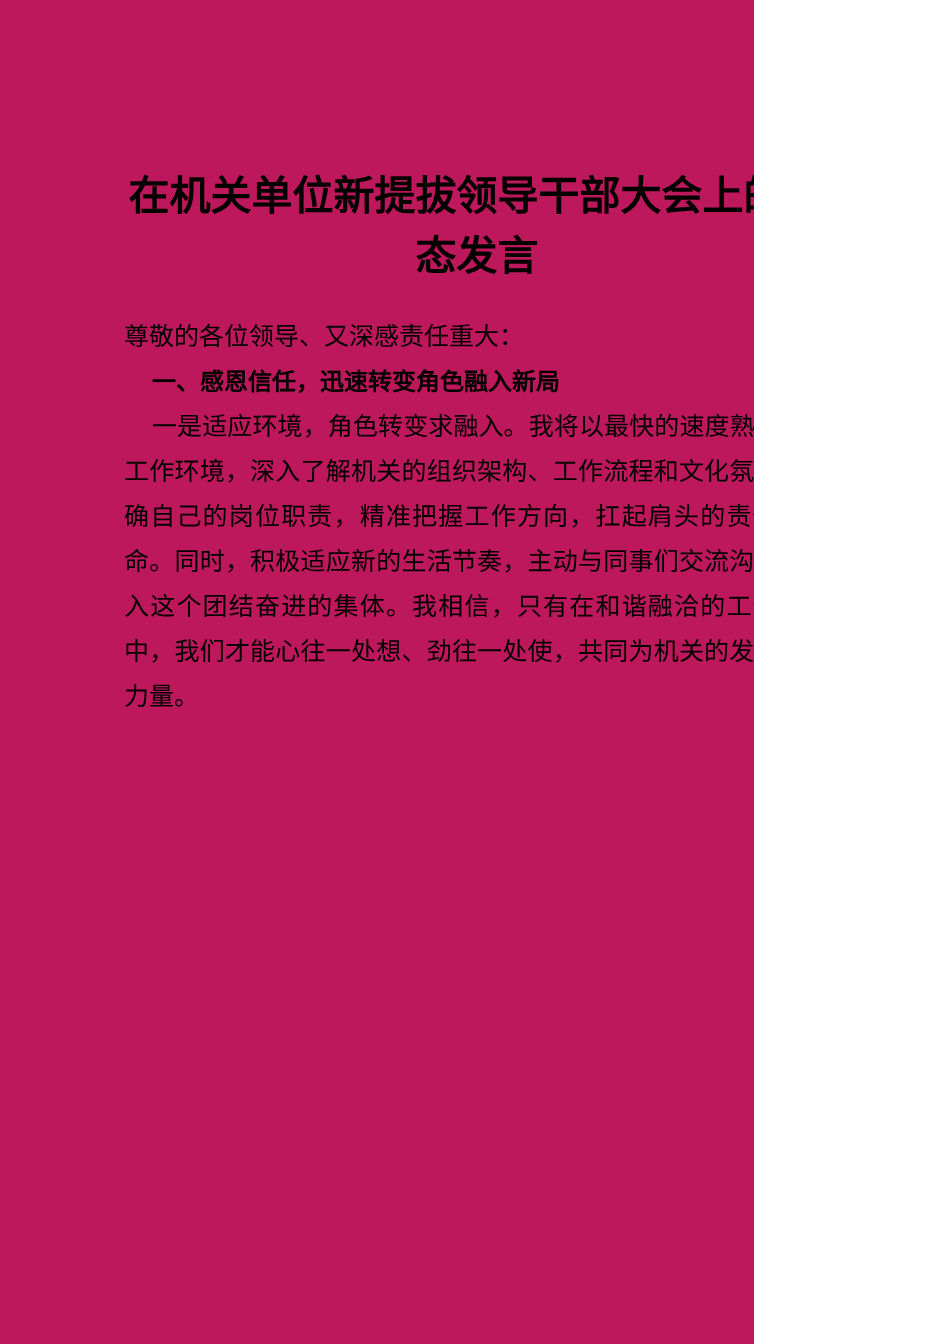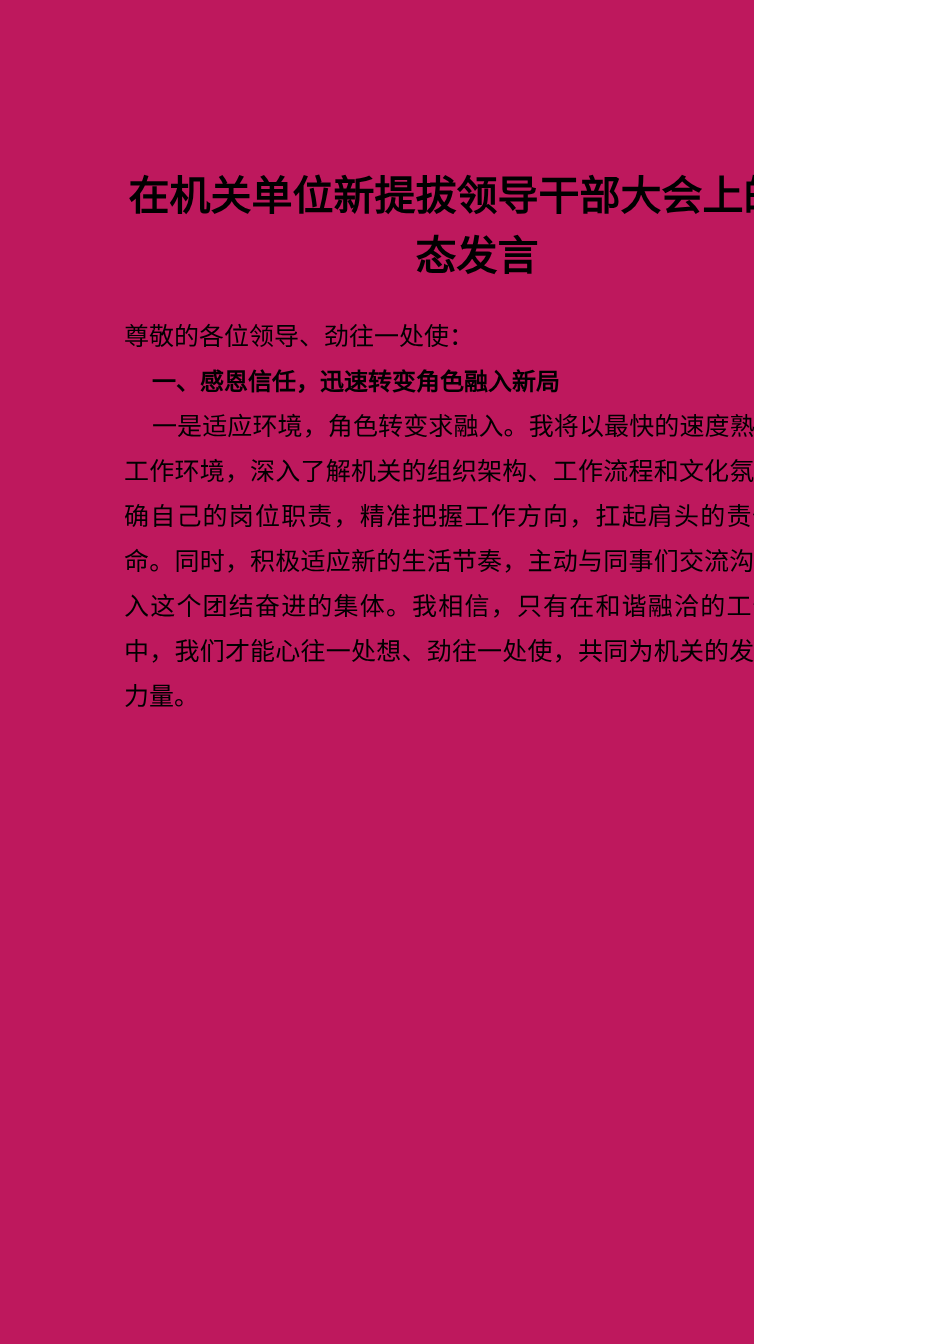--- a/index.html
+++ b/index.html
@@ -57,21 +57,21 @@
     text-align: left;
   }
 </style>
 </head>
 <body>
 
 <div class="page">
   <div class="doc">
     <h1 class="doc-title">在机关单位新提拔领导干部大会上的表态发言</h1>
 
-    <p class="para greeting">尊敬的各位领导、劲往一处使：</p>
+    <p class="para greeting">尊敬的各位领导、又深感责任重大：</p>
 
 
     <p class="para heading">一、感恩信任，迅速转变角色融入新局</p>
 
     <p class="para body">一是适应环境，角色转变求融入。我将以最快的速度熟悉新的工作环境，深入了解机关的组织架构、工作流程和文化氛围。明确自己的岗位职责，精准把握工作方向，扛起肩头的责任与使命。同时，积极适应新的生活节奏，主动与同事们交流沟通，融入这个团结奋进的集体。我相信，只有在和谐融洽的工作氛围中，我们才能心往一处想、劲往一处使，共同为机关的发展贡献力量。</p>
 
   </div>
 </div>
 
 </body></html>

